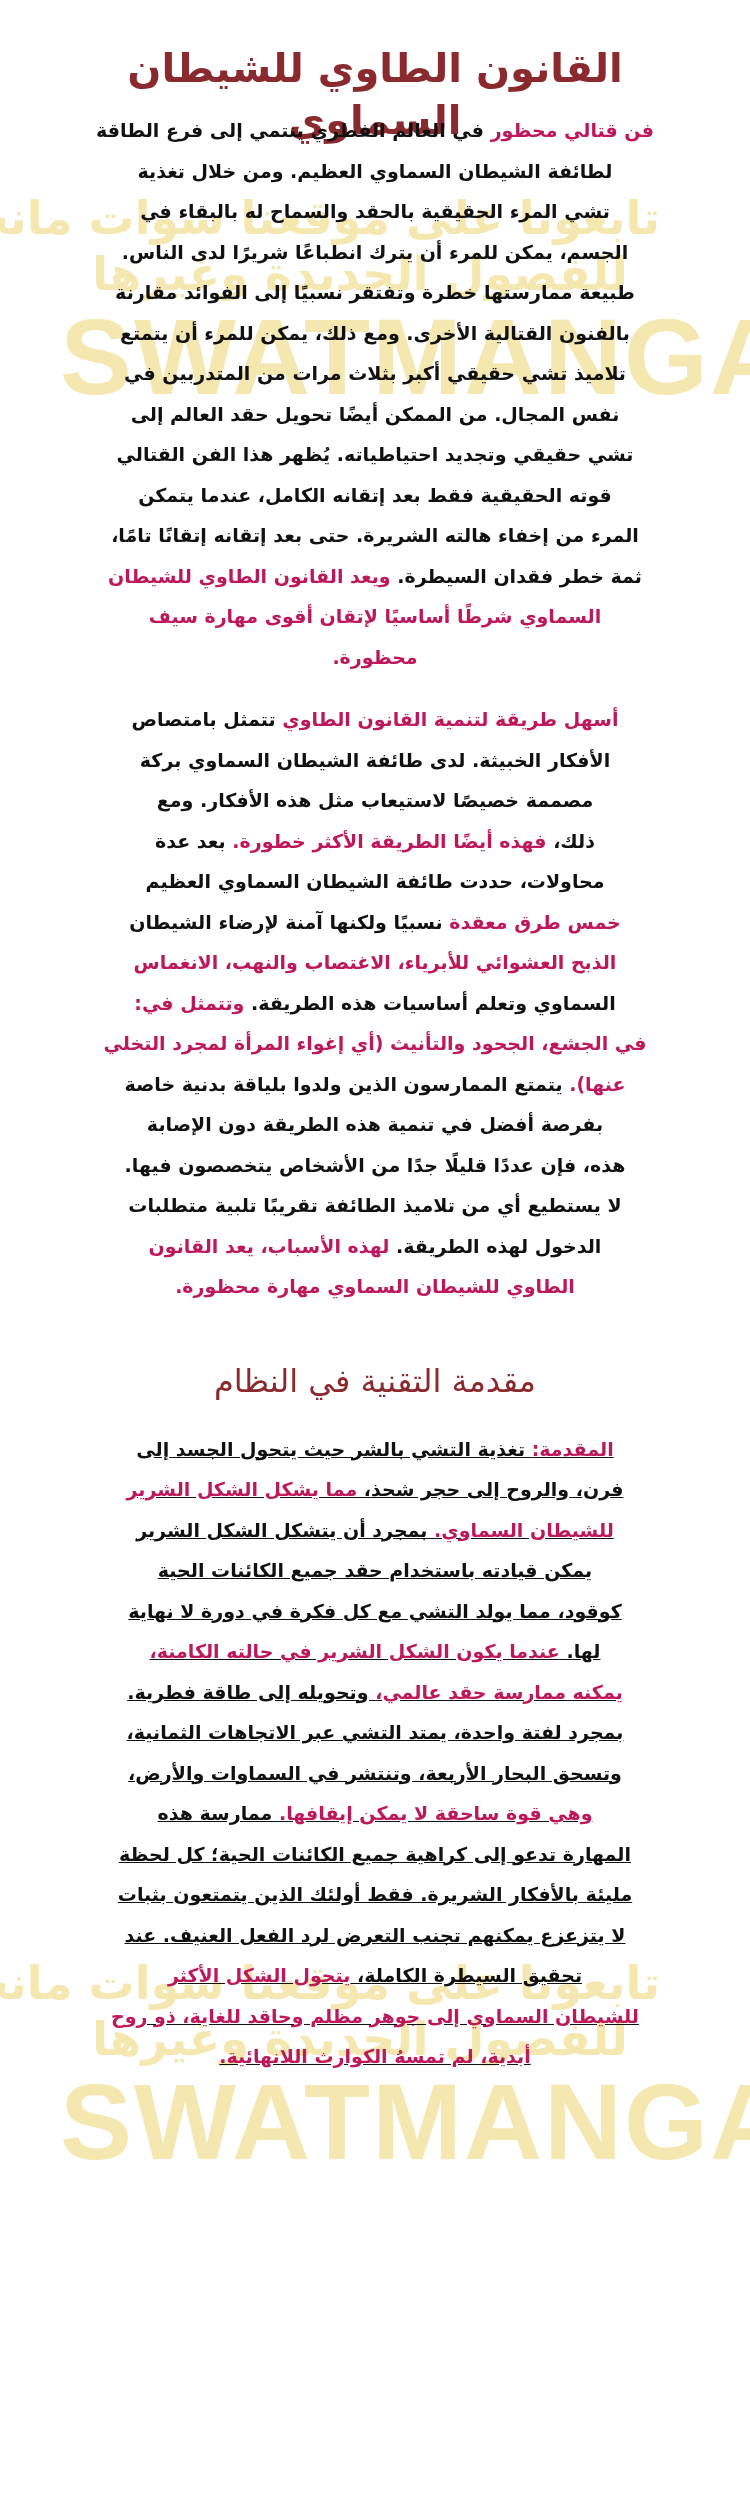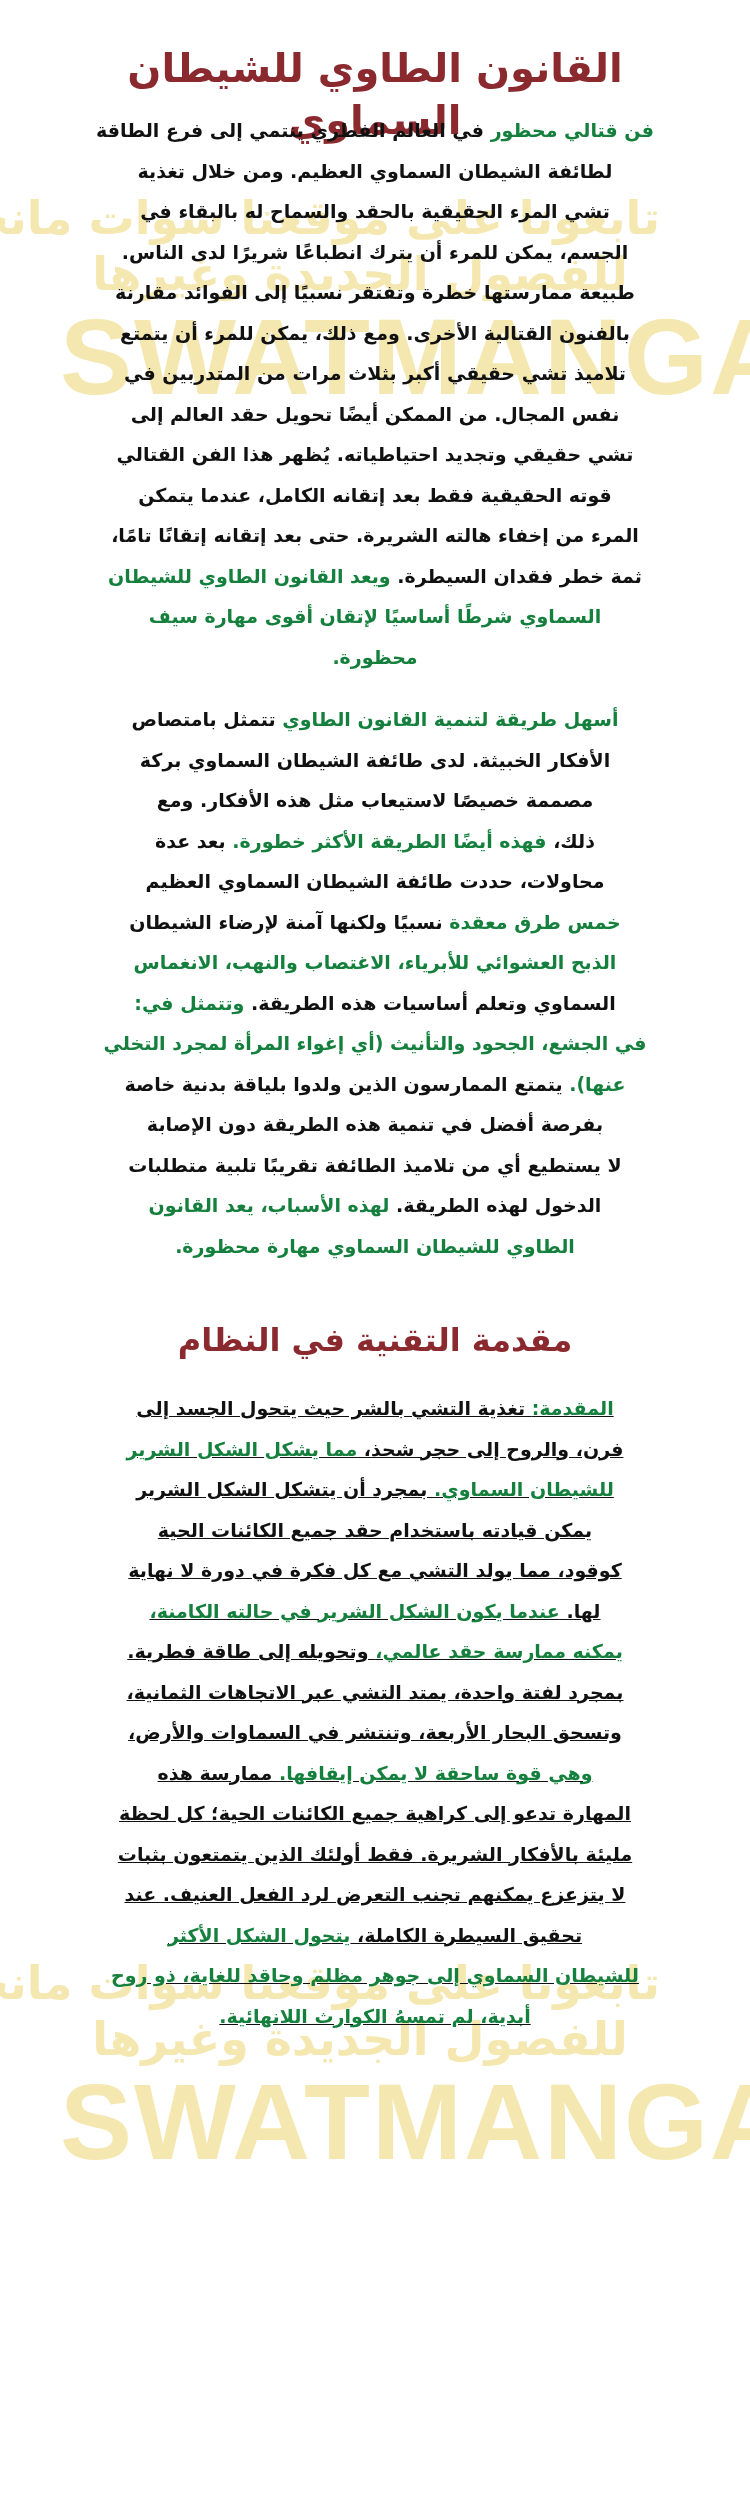--- a/index.html
+++ b/index.html
@@ -62,32 +62,32 @@
       font-size: 40px;
       line-height: 52px;
       font-weight: bold;
       color: #8b2a2e;
     }
     .section-title {
       margin: 12px;
       font-size: 32px;
       line-height: 52px;
       height: 52px;
-      font-weight: bold;
+      font-weight: normal;
       color: #8b2a2e;
     }
     .para {
       margin: 0;
       font-size: 19px;
       font-weight: bold;
       line-height: 40.5px;
       color: #111111;
     }
     .line { display: block; white-space: nowrap; }
-    .hl { color: #15803d; }
+    .hl { color: #be185d; }
     .p1 { margin-top: 16px; }
     .p2 { margin-top: 22px; }
     .sec { margin-top: 48px; }
     .p3 { margin-top: 22px; text-decoration: underline; }
   </style>
 </head>
 <body>
 
 <div class="page">
 
@@ -128,20 +128,21 @@
         <span class="line"><span>الأفكار الخبيثة.  لدى طائفة الشيطان السماوي بركة</span></span>
         <span class="line"><span>مصممة خصيصًا لاستيعاب مثل هذه الأفكار.  ومع</span></span>
         <span class="line"><span>ذلك، </span><span class="hl">فهذه أيضًا الطريقة الأكثر خطورة.</span><span>  بعد عدة</span></span>
         <span class="line"><span>محاولات، حددت طائفة الشيطان السماوي العظيم</span></span>
         <span class="line"><span class="hl">خمس طرق معقدة</span><span> نسبيًا ولكنها آمنة لإرضاء الشيطان</span></span>
         <span class="line"><span class="hl">الذبح العشوائي للأبرياء، الاغتصاب والنهب، الانغماس</span></span>
         <span class="line"><span>السماوي وتعلم أساسيات هذه الطريقة.  </span><span class="hl">وتتمثل في:</span></span>
         <span class="line"><span class="hl">في الجشع، الجحود والتأنيث (أي إغواء المرأة لمجرد التخلي</span></span>
         <span class="line"><span class="hl">عنها).</span><span>  يتمتع الممارسون الذين ولدوا بلياقة بدنية خاصة</span></span>
         <span class="line"><span>بفرصة أفضل في تنمية هذه الطريقة دون الإصابة</span></span>
+        <span class="line"><span>هذه، فإن عددًا قليلًا جدًا من الأشخاص يتخصصون فيها.</span></span>
         <span class="line"><span>لا يستطيع أي من تلاميذ الطائفة تقريبًا تلبية متطلبات</span></span>
         <span class="line"><span>الدخول لهذه الطريقة.  </span><span class="hl">لهذه الأسباب، يعد القانون</span></span>
         <span class="line"><span class="hl">الطاوي للشيطان السماوي مهارة محظورة.</span></span>
       </p>
 
     <h2 class="section-title sec">مقدمة التقنية في النظام</h2>
 
     <p class="para p3">
         <span class="line"><span class="hl">المقدمة:</span><span> تغذية التشي بالشر حيث يتحول الجسد إلى</span></span>
         <span class="line"><span>فرن، والروح إلى حجر شحذ، </span><span class="hl">مما يشكل الشكل الشرير</span></span>

